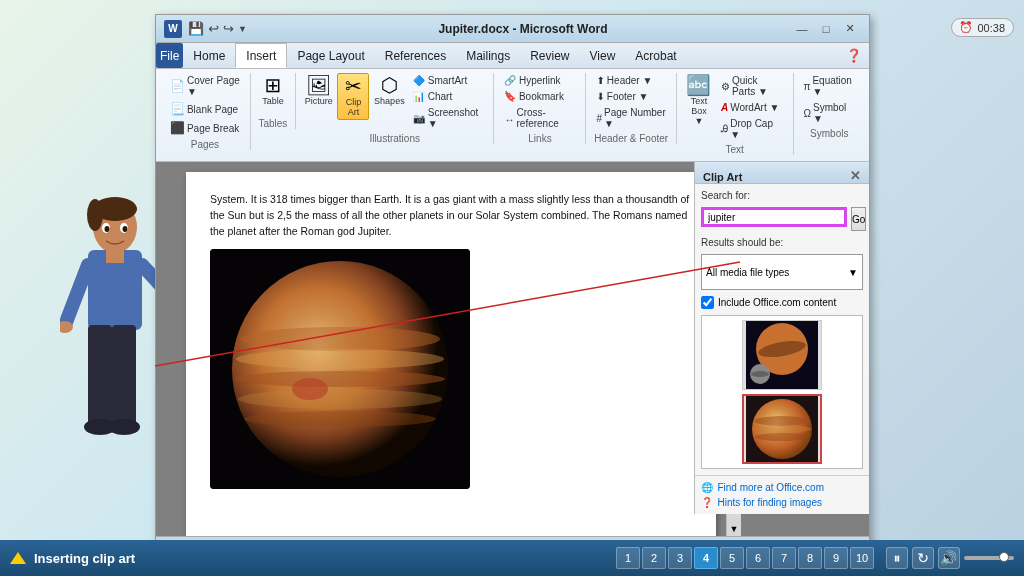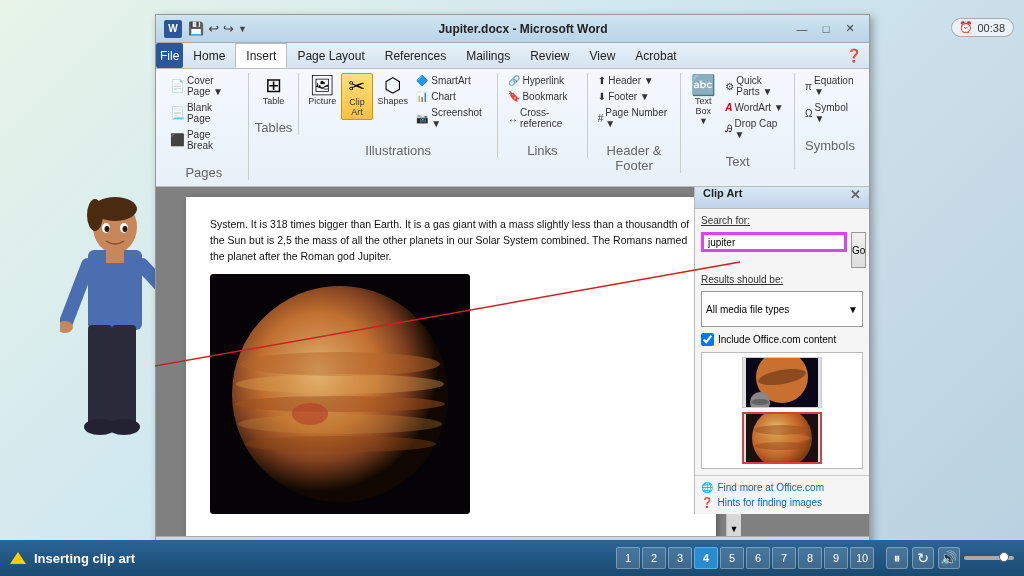--- a/index.html
+++ b/index.html
@@ -142,23 +142,23 @@
       min-height: 56px;
     }
     .ribbon-group:last-child { border-right: none; }
     .ribbon-buttons {
       display: flex;
       align-items: flex-start;
       gap: 2px;
       flex: 1;
     }
     .ribbon-group-label {
-      font-size: 13px;
+      font-size: 10px;
       color: #666;
-      margin-top: 12px;
+      margin-top: 2px;
       text-align: center;
     }
     .ribbon-btn {
       display: flex;
       flex-direction: column;
       align-items: center;
       padding: 2px 4px;
       cursor: pointer;
       border-radius: 2px;
       min-width: 32px;
@@ -339,21 +339,21 @@
       background: #f5f5f5;
       border-left: 1px solid #bbb;
       z-index: 5;
       display: flex;
       flex-direction: column;
     }
     .clipart-title-bar {
       height: 22px;
       background: linear-gradient(to bottom, #d8e8f4 0%, #c0d4e8 100%);
       display: flex;
-      align-items: flex-start;
+      align-items: flex-end;
       padding: 0 8px;
       font-size: 11px;
       font-weight: bold;
       color: #222;
       border-bottom: 1px solid #bbb;
     }
     .clipart-title-bar .close-btn {
       margin-left: auto;
       cursor: pointer;
       font-size: 13px;
@@ -363,37 +363,36 @@
       padding: 6px;
       display: flex;
       flex-direction: column;
       gap: 6px;
       flex: 1;
       overflow: hidden;
     }
     .clipart-label {
       font-size: 10px;
       color: #333;
-      text-decoration: underline;
     }
     .clipart-search-row {
       display: flex;
       gap: 4px;
     }
     .clipart-search-input {
       flex: 1;
       height: 20px;
       border: 3px solid #d946ef;
       padding: 0 4px;
       font-size: 10px;
       background: white;
     }
     .clipart-go-btn {
       width: 30px;
-      height: 36px;
+      height: 24px;
       background: linear-gradient(to bottom, #f0f0f0 0%, #ddd 100%);
       border: 1px solid #999;
       font-size: 10px;
       cursor: pointer;
       display: flex;
       align-items: center;
       justify-content: center;
     }
     .clipart-dropdown {
       height: 36px;

